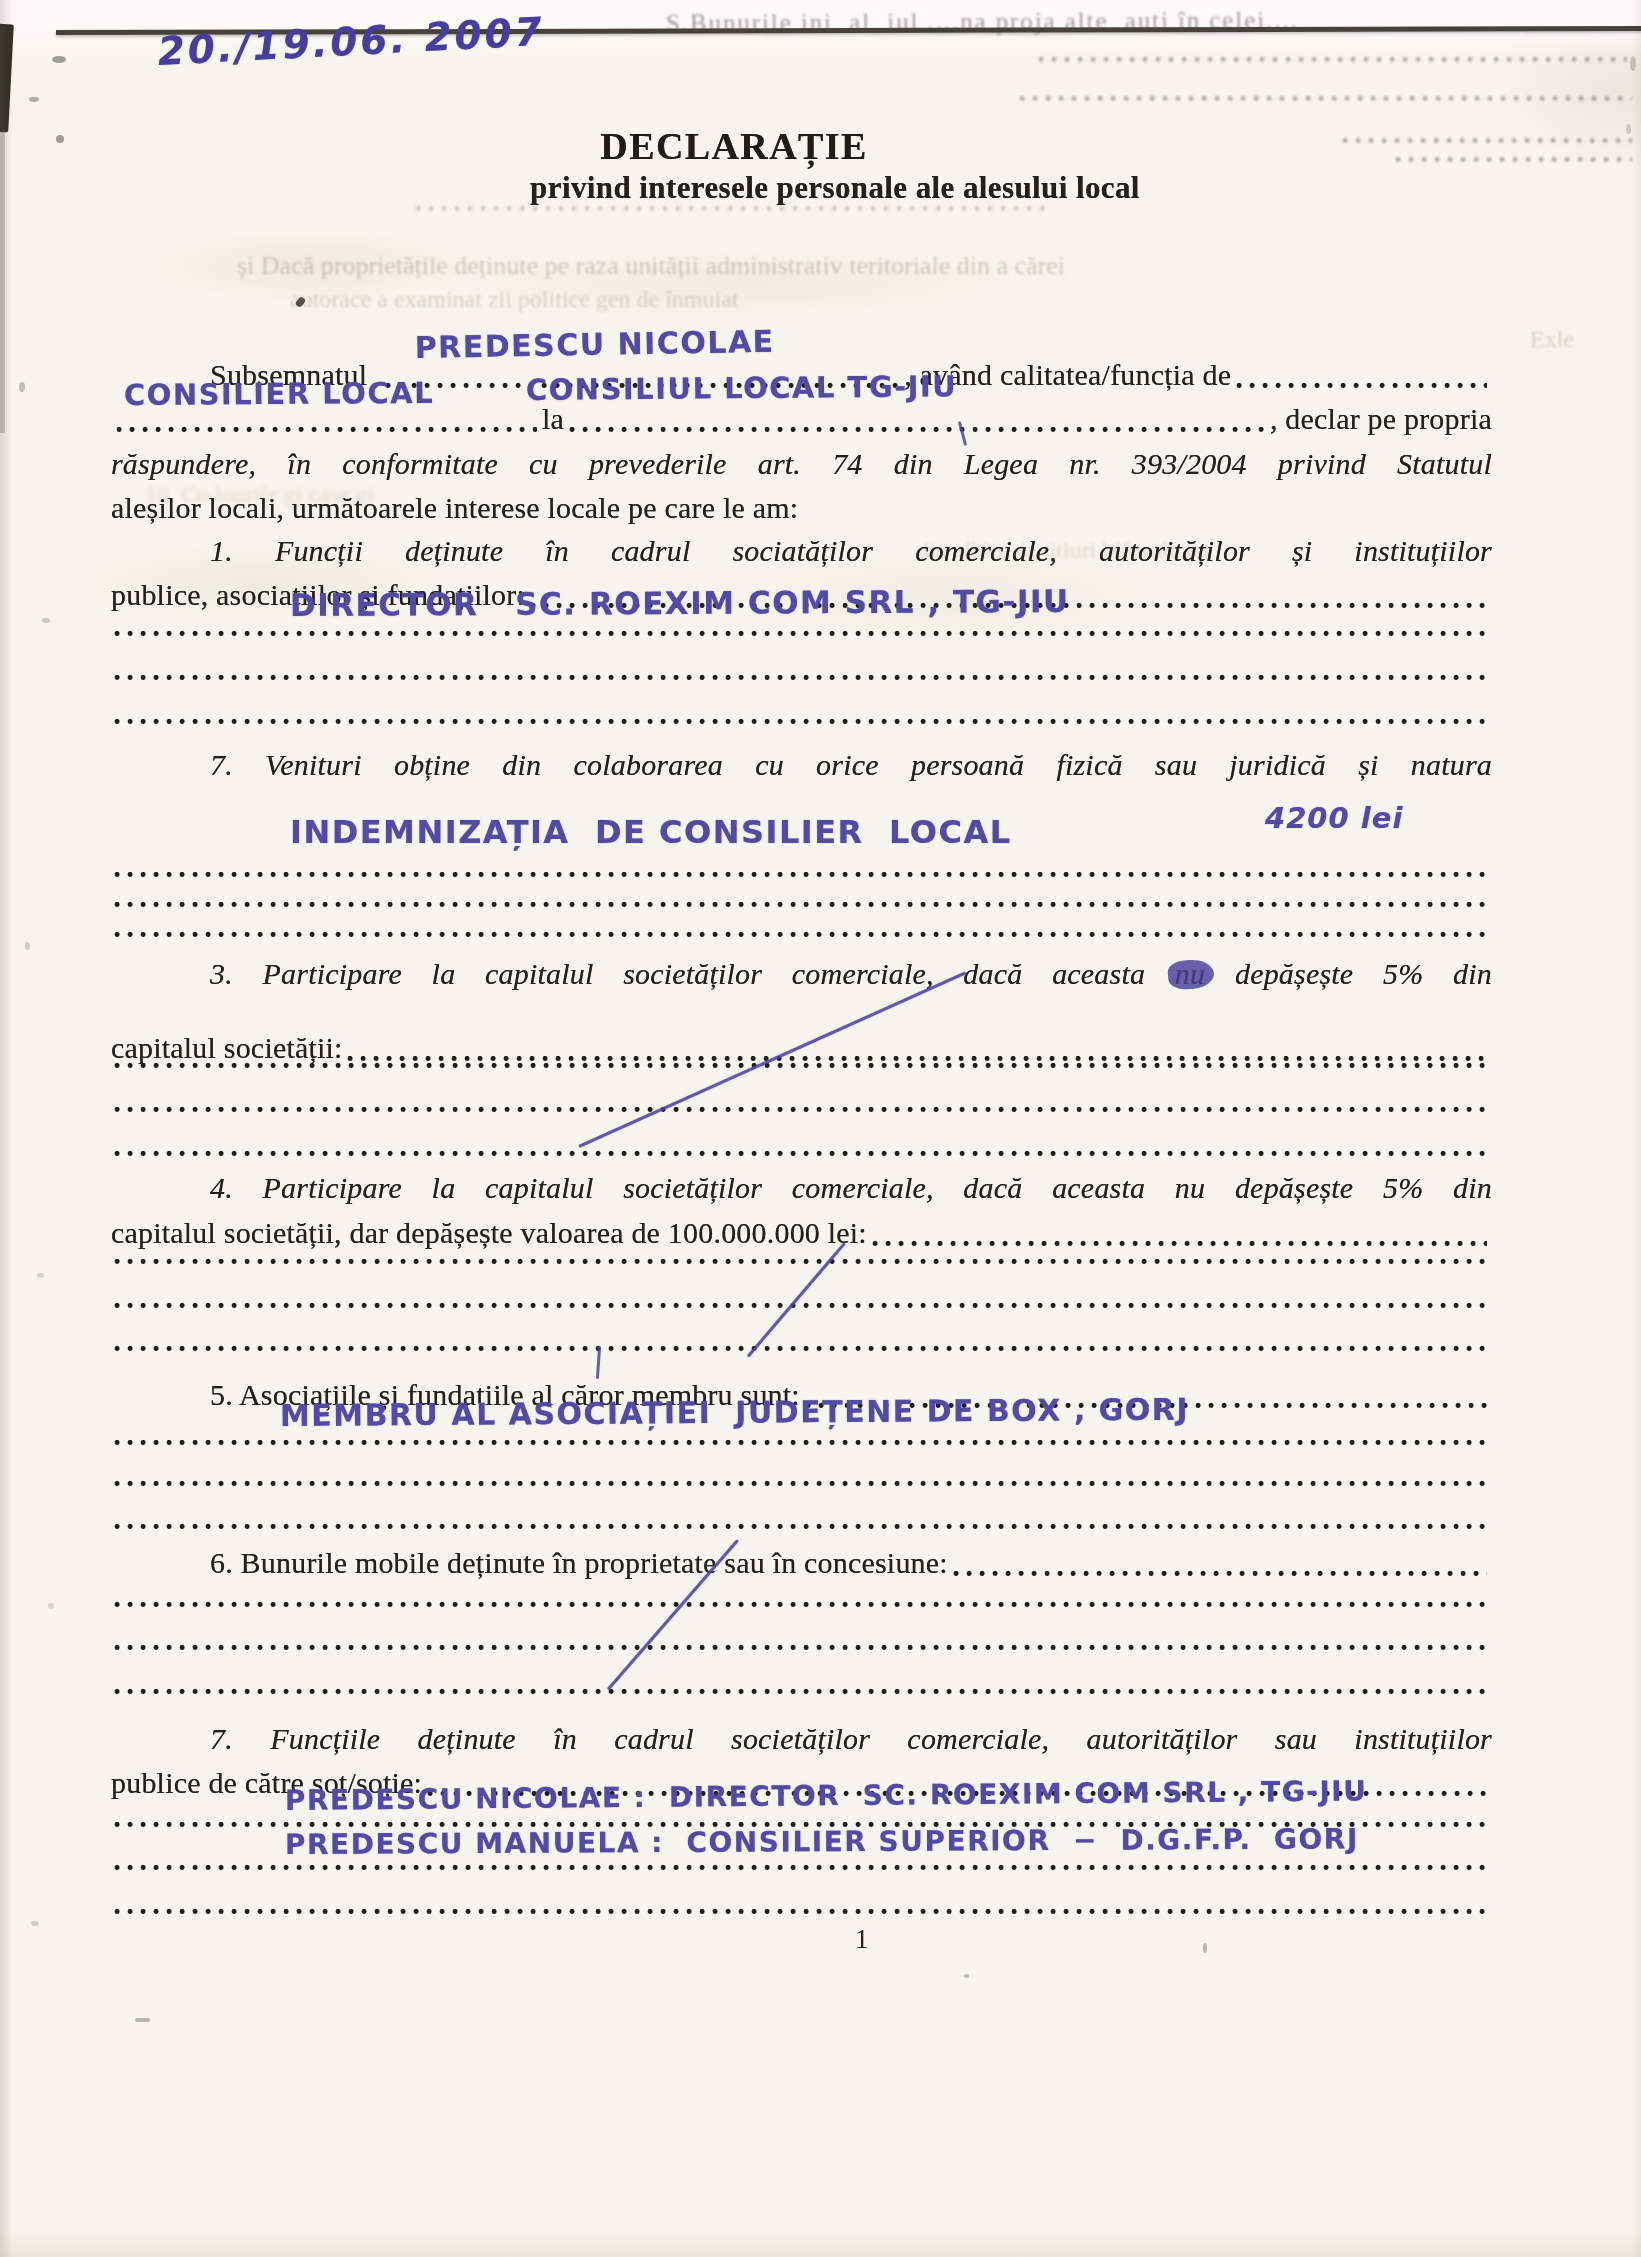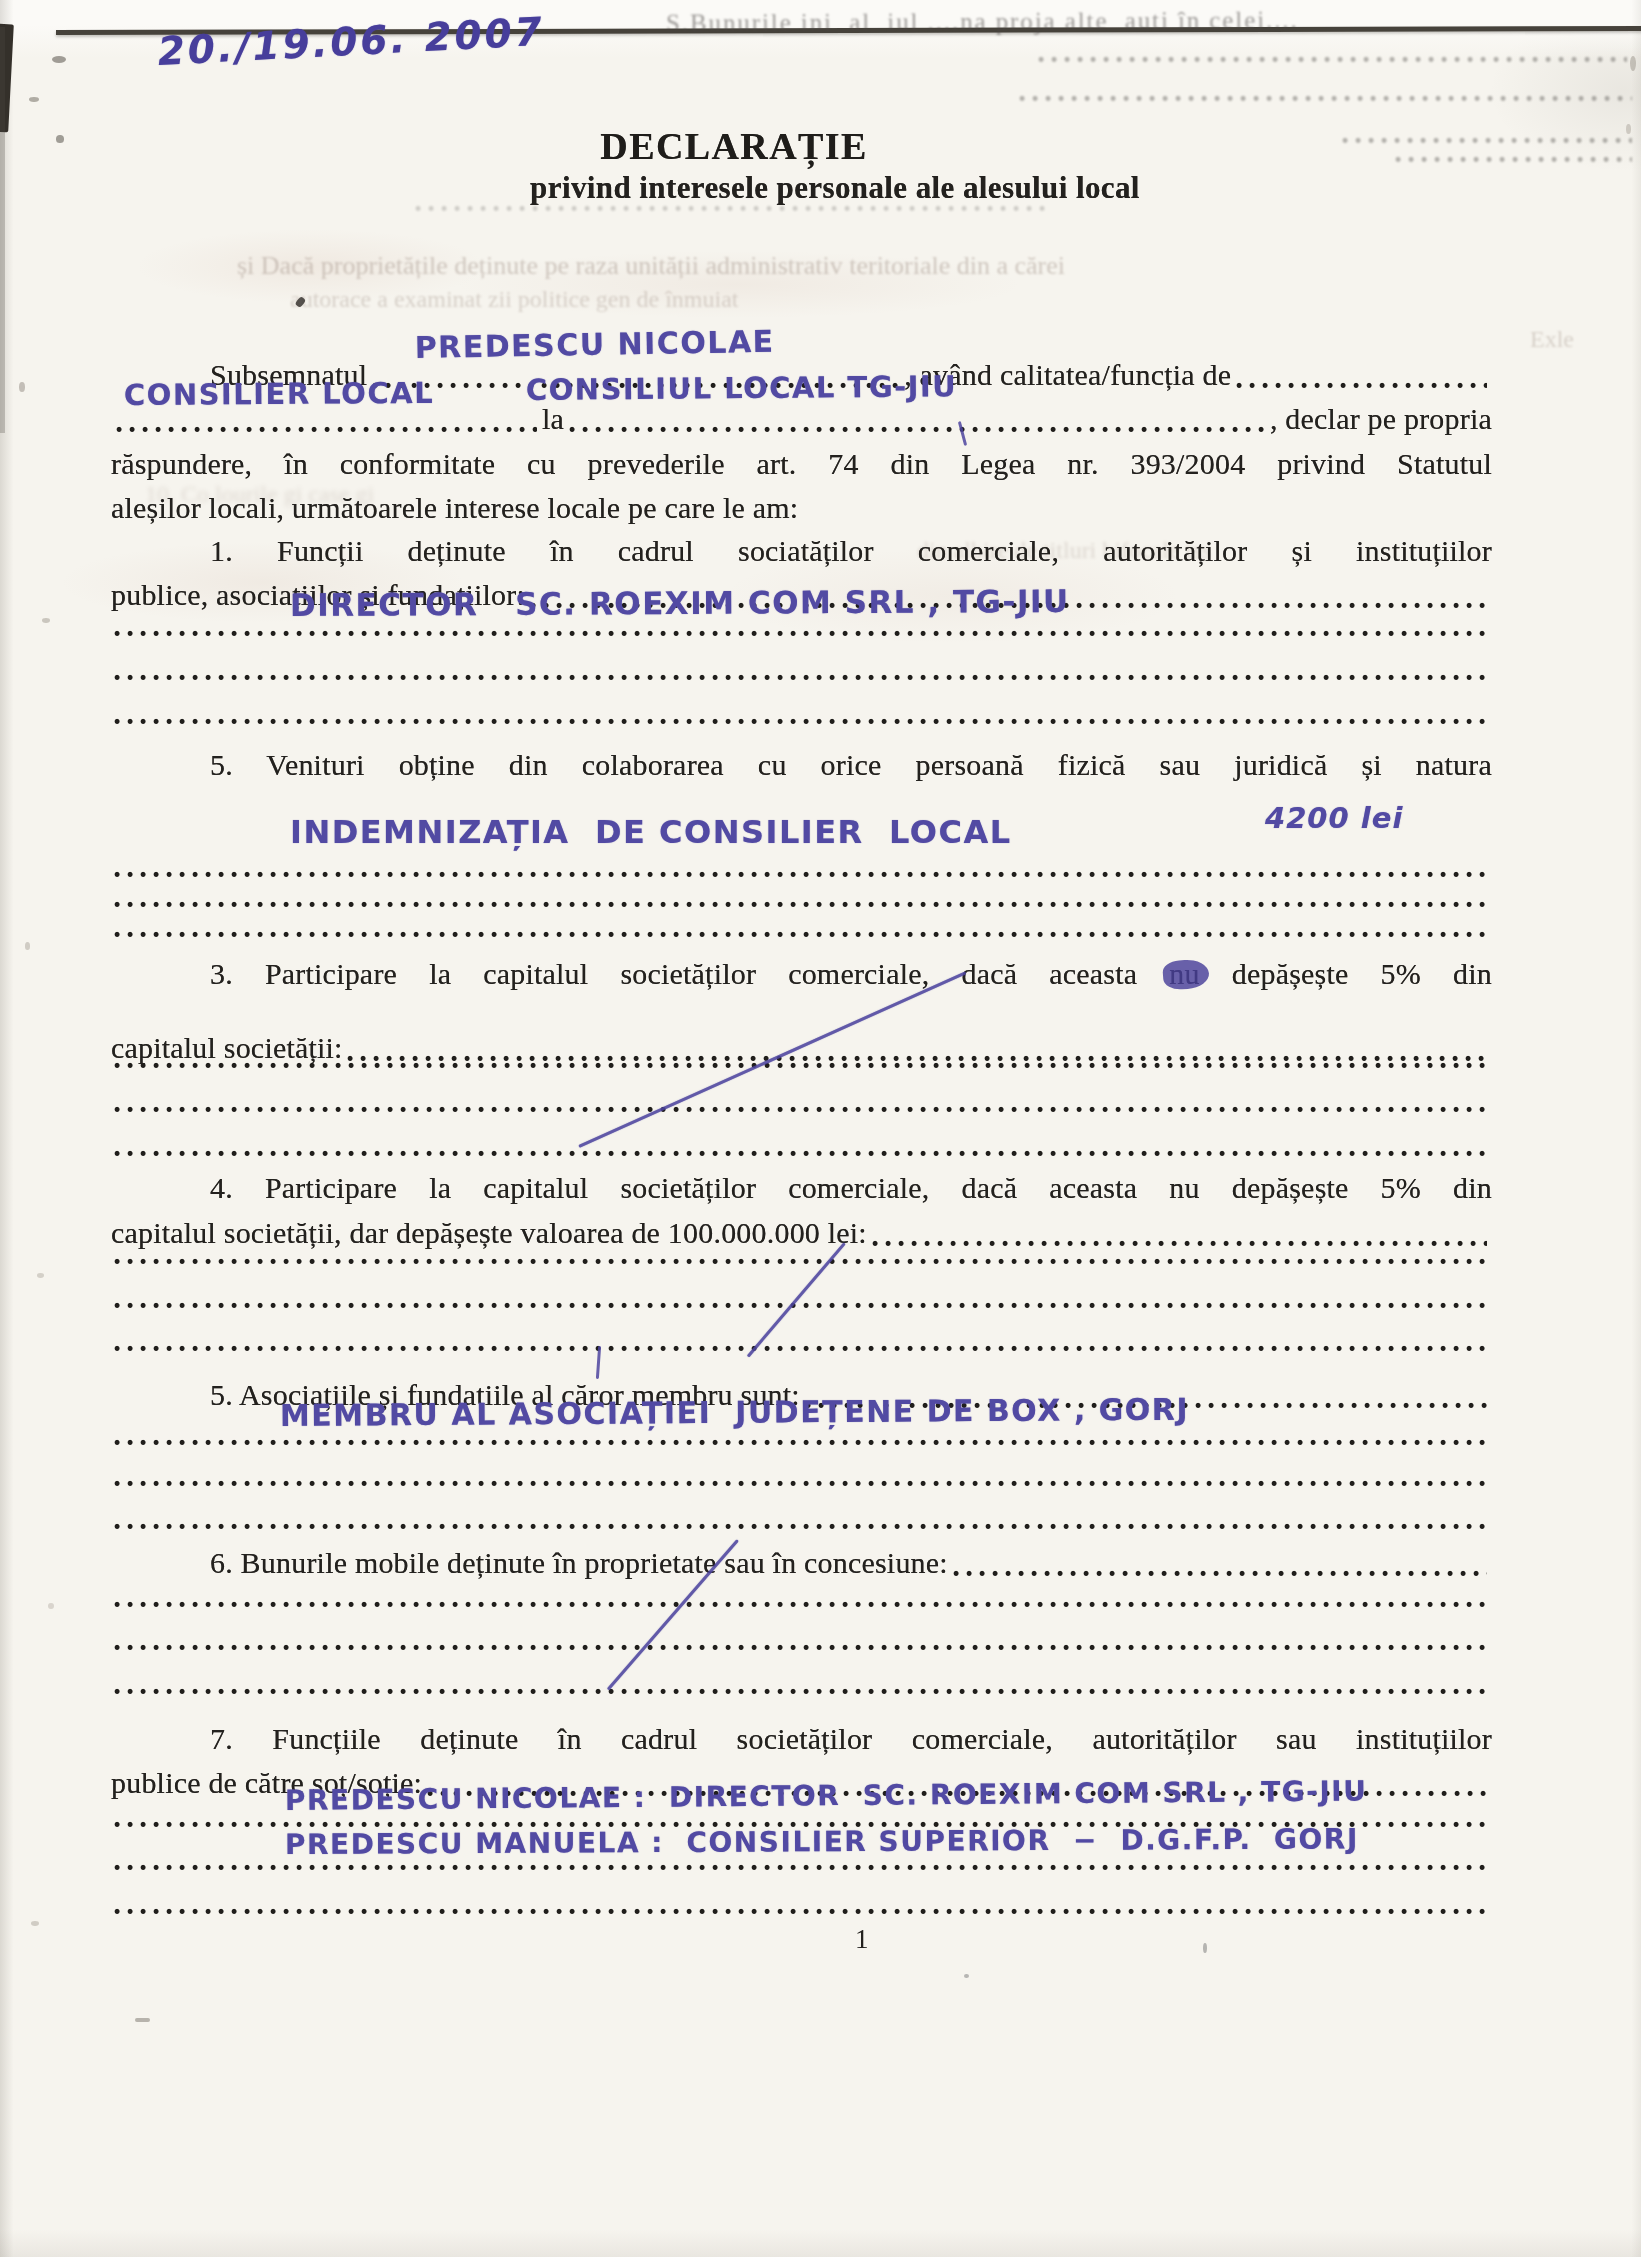--- a/index.html
+++ b/index.html
@@ -17,21 +17,21 @@
       radial-gradient(ellipse 328px 68px at 58% 26.4%, rgba(186,148,128,.08), rgba(186,148,128,0) 70%),
       radial-gradient(ellipse 193px 116px at 99% 4%, rgba(120,114,104,.10), rgba(120,114,104,0) 70%);
     font-family:"Liberation Serif", serif;
   }
   
   .pline{
     position:absolute; left:111px; width:1381px; box-sizing:border-box;
     font-size:30px; line-height:39px; color:#23211e;
     letter-spacing:0.2px; text-shadow:0 0 0.5px rgba(35,33,30,.7);
   }
-  .jst{text-align:justify; text-align-last:justify;}
+  .jst{text-align:justify; text-align-last:justify;font-style:italic;}
   .ind{padding-left:99px;}
   .flexline{display:flex; align-items:baseline;}
   .dots, .dotrow{
     background-image:radial-gradient(circle at 3.1px 3.3px, #201e1b 2px, rgba(32,30,27,0) 2.9px);
     background-size:13px 6.8px; background-repeat:repeat-x; height:6.8px;
   }
   .dots{flex-grow:var(--g,1); align-self:flex-end; margin:0 4.8px 4.8px 4.8px;}
   .dotrow{position:absolute; left:114px; width:1378px;}
   .dotrow.faint{filter:blur(0.8px); opacity:.32;}
   
@@ -114,21 +114,21 @@
   <div class="pline jst ind" style="top:531px;">1. Funcții deținute în cadrul sociatăților comerciale, autorităților și instituțiilor</div>
   <div class="pline flexline" style="top:575px;">
     <span>publice, asociațiilor și fundațiilor:</span>
     <span class="dots"></span>
   </div>
   <span class="hw" style="left:290px;top:587px;font-size:31px;transform:rotate(-.3deg);">DIRECTOR   SC. ROEXIM COM SRL , TG-JIU</span>
   <div class="dotrow" style="top:630px;"></div>
   <div class="dotrow" style="top:674px;"></div>
   <div class="dotrow" style="top:718px;"></div>
 
-  <div class="pline jst ind" style="top:745px;">5. Venituri obține din colaborarea cu orice persoană fizică sau juridică și natura</div>
+  <div class="pline jst ind" style="top:745px;">7. Venituri obține din colaborarea cu orice persoană fizică sau juridică și natura</div>
   <span class="hw" style="left:290px;top:813px;font-size:32px;">INDEMNIZAȚIA  DE CONSILIER  LOCAL</span>
   <span class="hw hw-amount" style="left:1265px;top:801px;">4200 lei</span>
   <div class="dotrow" style="top:871px;"></div>
   <div class="dotrow" style="top:901px;"></div>
   <div class="dotrow" style="top:931px;"></div>
 
   <div class="pline jst ind" style="top:954px;">
     <span>3. Participare la capitalul societăților comerciale, dacă aceasta</span>
     <span class="scrib">nu</span>
     <span>depășește 5% din</span>

